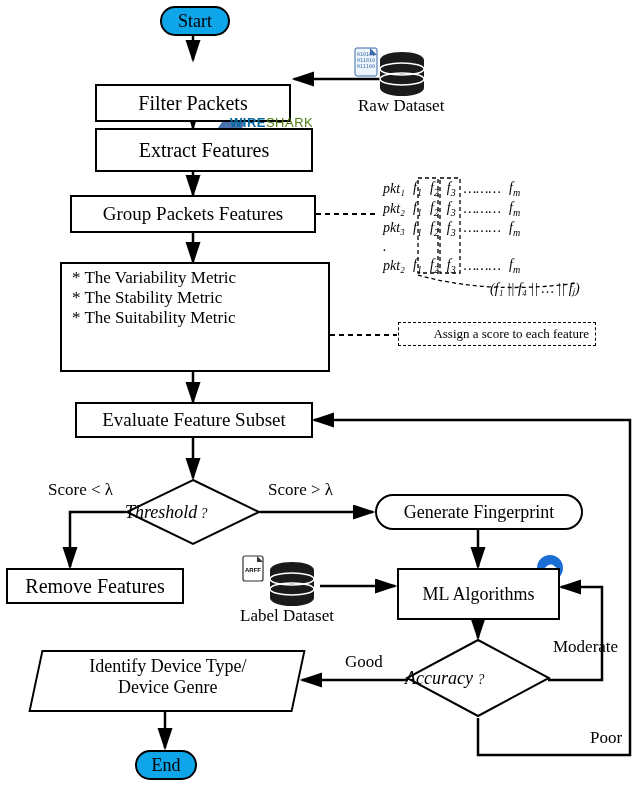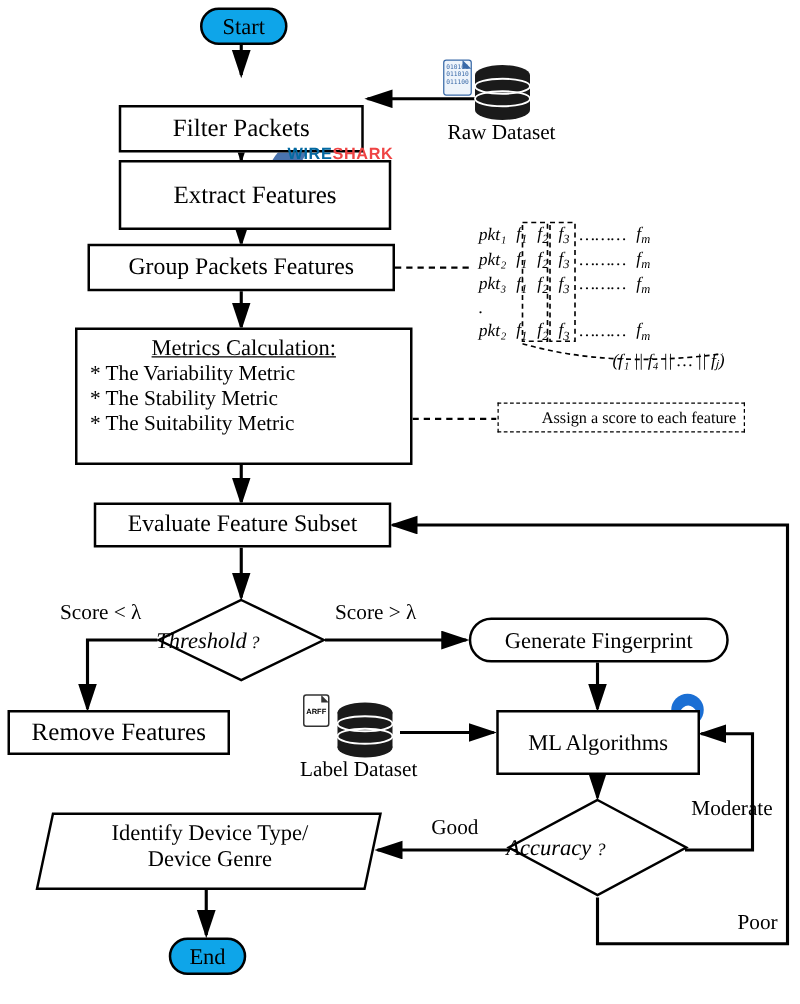--- a/index.html
+++ b/index.html
@@ -169,34 +169,33 @@
 </svg>
 
 <div class="terminator" style="left:160px; top:6px; width:70px; height:30px;">
     <span>Start</span>
   </div>
 
 <div class="box" style="left:95px; top:60px; width:196px; height:38px; font-size:20px;margin-top:24px;">
     <span>Filter Packets</span>
   </div>
 
-<div class="box" style="left:95px; top:128px; width:218px; height:56px; font-size:20px;">
+<div class="box" style="left:95px; top:128px; width:218px; height:44px; font-size:20px;">
     <span>Extract Features</span>
   </div>
 
 <div class="wireshark" style="left:230px; top:115px;">
-  <span style="color:#0369a1">WIRE</span><span style="color:#ef4444;font-weight:700">SHARK</span>
+  <span style="color:#0369a1">WIRE</span><span style="color:#4d7c0f;font-weight:400">SHARK</span>
 </div>
 
 <div class="box" style="left:70px; top:195px; width:246px; height:38px; font-size:19px;">
     <span>Group Packets Features</span>
   </div>
 
 <div class="box metrics-box" style="left:60px; top:262px; width:270px; height:110px; display:block; padding:4px 10px;">
-  <div class="title">Metrics Calculation:</div>
   <div class="item">* The Variability Metric</div>
   <div class="item">* The Stability Metric</div>
   <div class="item">* The Suitability Metric</div>
 </div>
 
 <div class="box" style="left:75px; top:402px; width:238px; height:36px; font-size:19px;">
     <span>Evaluate Feature Subset</span>
   </div>
 
 <div class="diamond-wrap" style="left:125px; top:478px; width:136px; height:68px;">

